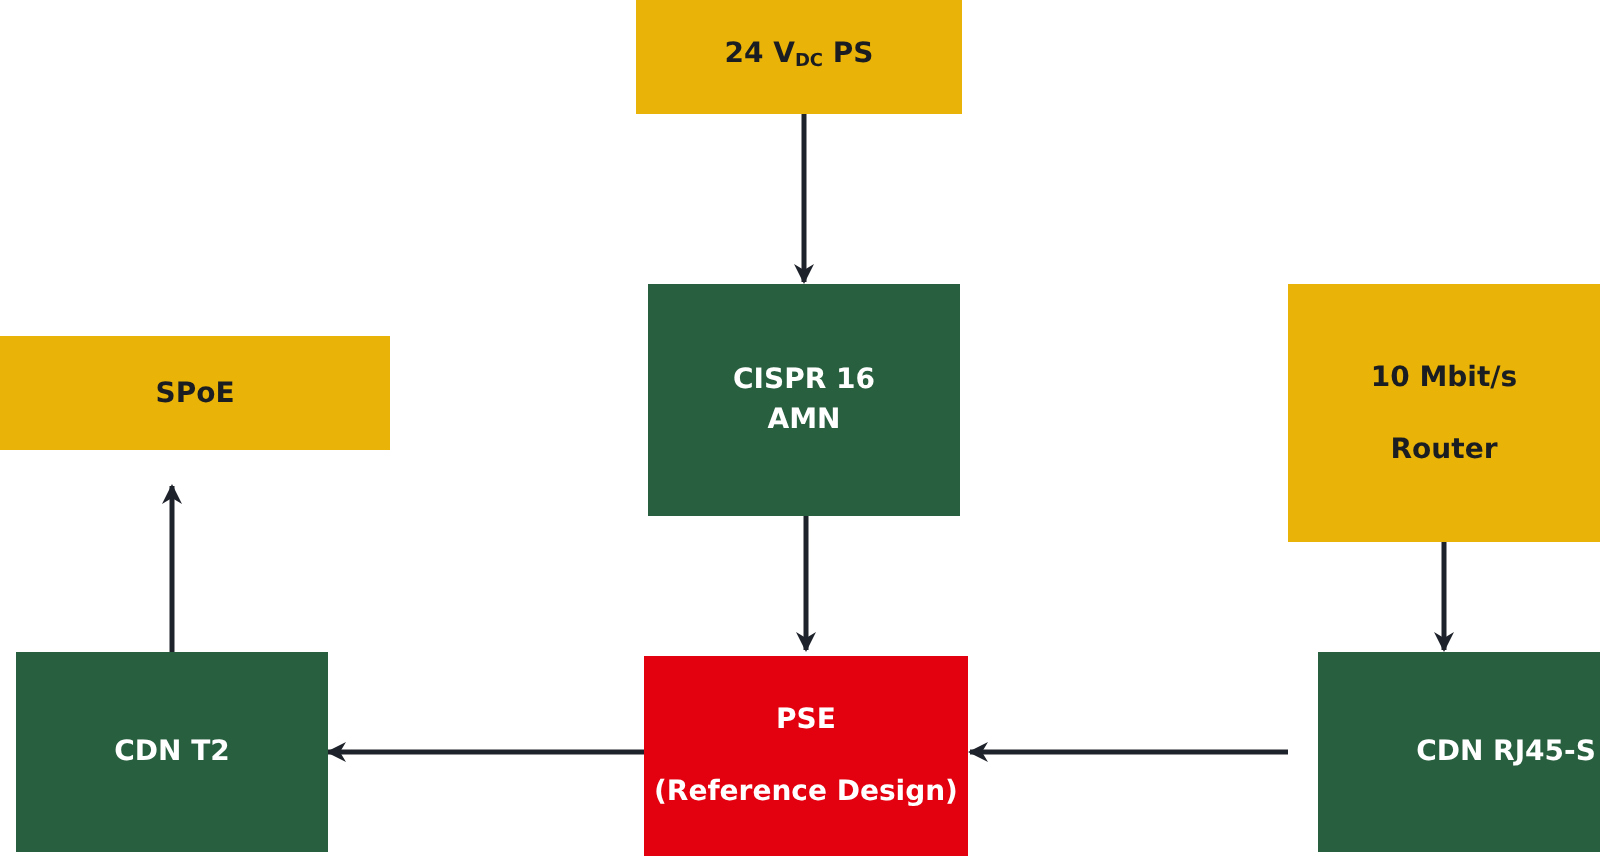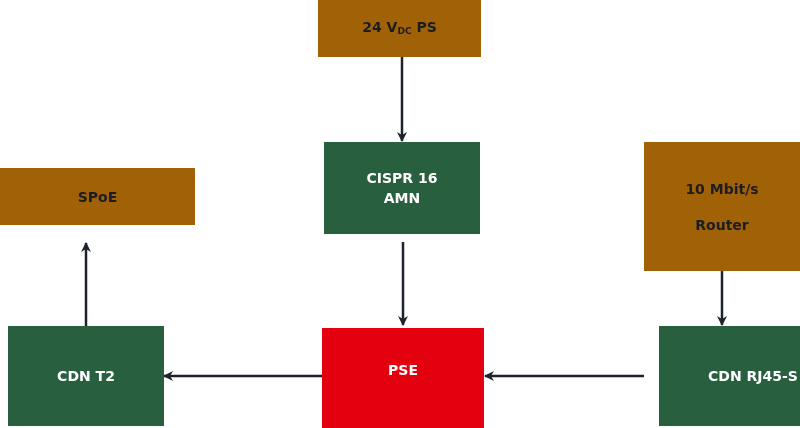--- a/index.html
+++ b/index.html
@@ -1,21 +1,21 @@
 <!DOCTYPE html>
 <html><head>
 <meta charset="utf-8">
 <style>
   html, body { margin:0; padding:0; }
   body { width:800px; height:428px; background:#ffffff; position:relative; overflow:hidden;
          font-family:"DejaVu Sans", sans-serif; }
   .box { position:absolute; box-sizing:border-box; display:flex; flex-direction:column;
          align-items:center; justify-content:center; text-align:center;
          font-size:14px; font-weight:bold; line-height:20px; }
-  .blue { background:#a16207; color:#1a1d22; }
+  .blue { background:#eab308; color:#1a1d22; }
   .green { background:#275f3f; color:#ffffff; }
   .red { background:#e3000f; color:#ffffff; }
   .sub { font-size:9px; vertical-align:-2px; }
   svg.conn { position:absolute; left:0; top:0; width:800px; height:428px; pointer-events:none; }
   .gap { height:16px; }
 </style>
 </head>
 <body>
 
 <svg class="conn">
@@ -31,21 +31,21 @@
   <line x1="322" y1="376" x2="164" y2="376" stroke="#1e232b" stroke-width="2.5" marker-end="url(#ah)"></line>
   <line x1="86" y1="326" x2="86" y2="243" stroke="#1e232b" stroke-width="2.5" marker-end="url(#ah)"></line>
 </svg>
 
 <div class="box blue" style="left:318px;top:0;width:163px;height:57px;">
   <div>
     <span>24 V</span><span class="sub">DC</span><span> PS</span>
   </div>
 </div>
 
-<div class="box green" style="left:324px;top:142px;width:156px;height:92px;">
+<div class="box green" style="left:324px;top:142px;width:156px;height:116px;">
   <div>CISPR 16</div>
   <div>AMN</div>
 </div>
 
 <div class="box blue" style="left:644px;top:142px;width:156px;height:129px;">
   <div>10 Mbit/s</div>
   <div class="gap"></div>
   <div>Router</div>
 </div>
 
@@ -53,17 +53,18 @@
   <div>SPoE</div>
 </div>
 
 <div class="box green" style="left:8px;top:326px;width:156px;height:100px;">
   <div>CDN T2</div>
 </div>
 
 <div class="box red" style="left:322px;top:328px;width:162px;height:100px;">
   <div>PSE</div>
   <div class="gap"></div>
+  <div>(Reference Design)</div>
 </div>
 
 <div class="box green" style="left:659px;top:326px;width:188px;height:100px;align-items:center;">
   <div>CDN RJ45-S</div>
 </div>
 
 </body></html>

